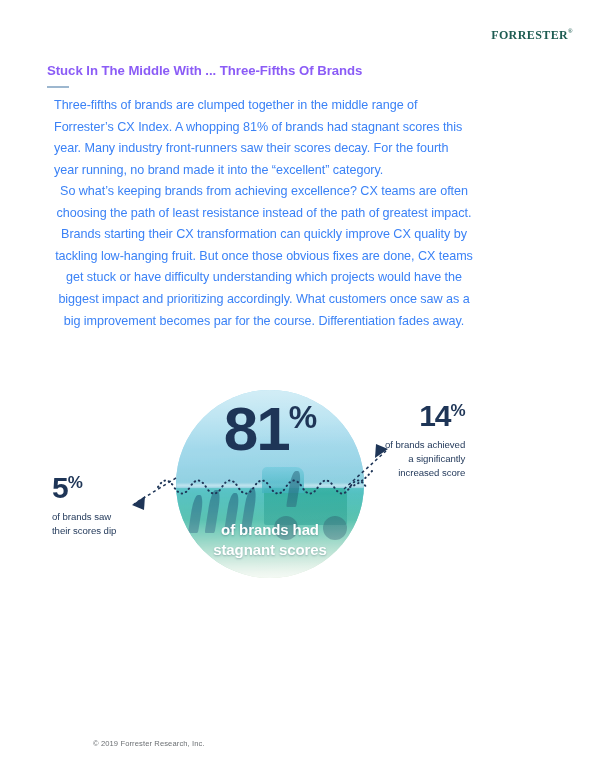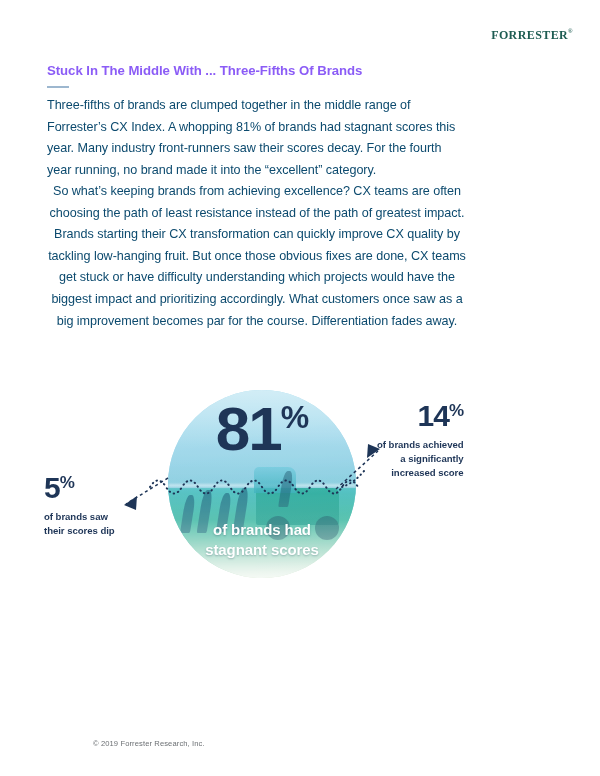--- a/index.html
+++ b/index.html
@@ -61,35 +61,35 @@
     left: 47px;
     top: 86px;
     width: 22px;
     height: 2px;
     background: #9db7cf;
   }
 
   
   .body-copy {
     position: absolute;
-    left: 47px;
+    left: 54px;
     width: 420px;
     font-size: 12.6px;
     line-height: 21.6px;
-    color: #0c4a6e;
+    color: #3b82f6;
     letter-spacing: -0.05px;
   }
   .para1 { top: 95px; }
   .para2 { top: 181px; text-align: center; }
   .body-copy p { margin: 0; }
 
   
   .infographic {
     position: absolute;
-    left: 0;
+    left: 8px;
     top: 365px;
     width: 592px;
     height: 220px;
   }
 
   .circle-wrap {
     position: absolute;
     left: 168px;
     top: 25px;
     width: 188px;
@@ -245,21 +245,21 @@
     letter-spacing: -1px;
   }
   .callout .num .pct {
     font-size: 17px;
     vertical-align: 10px;
     letter-spacing: -0.5px;
   }
   .callout .desc {
     margin-top: 7px;
     font-size: 9.6px;
-    font-weight: 700;
+    font-weight: 400;
     line-height: 1.45;
     letter-spacing: -0.05px;
   }
   .callout-left {
     left: 44px;
     top: 108px;
     text-align: left;
   }
   .callout-right {
     left: 377px;

